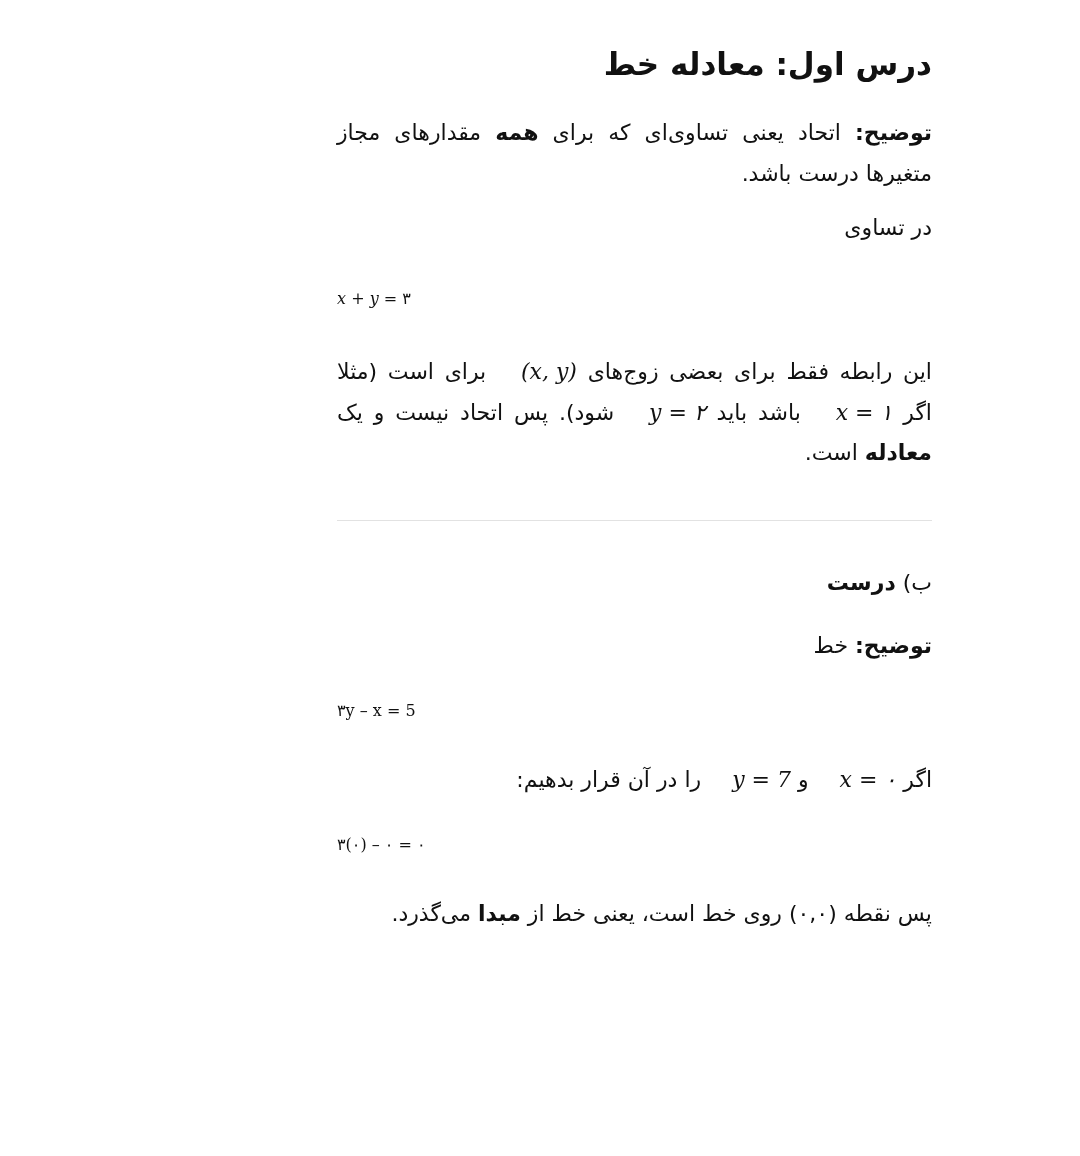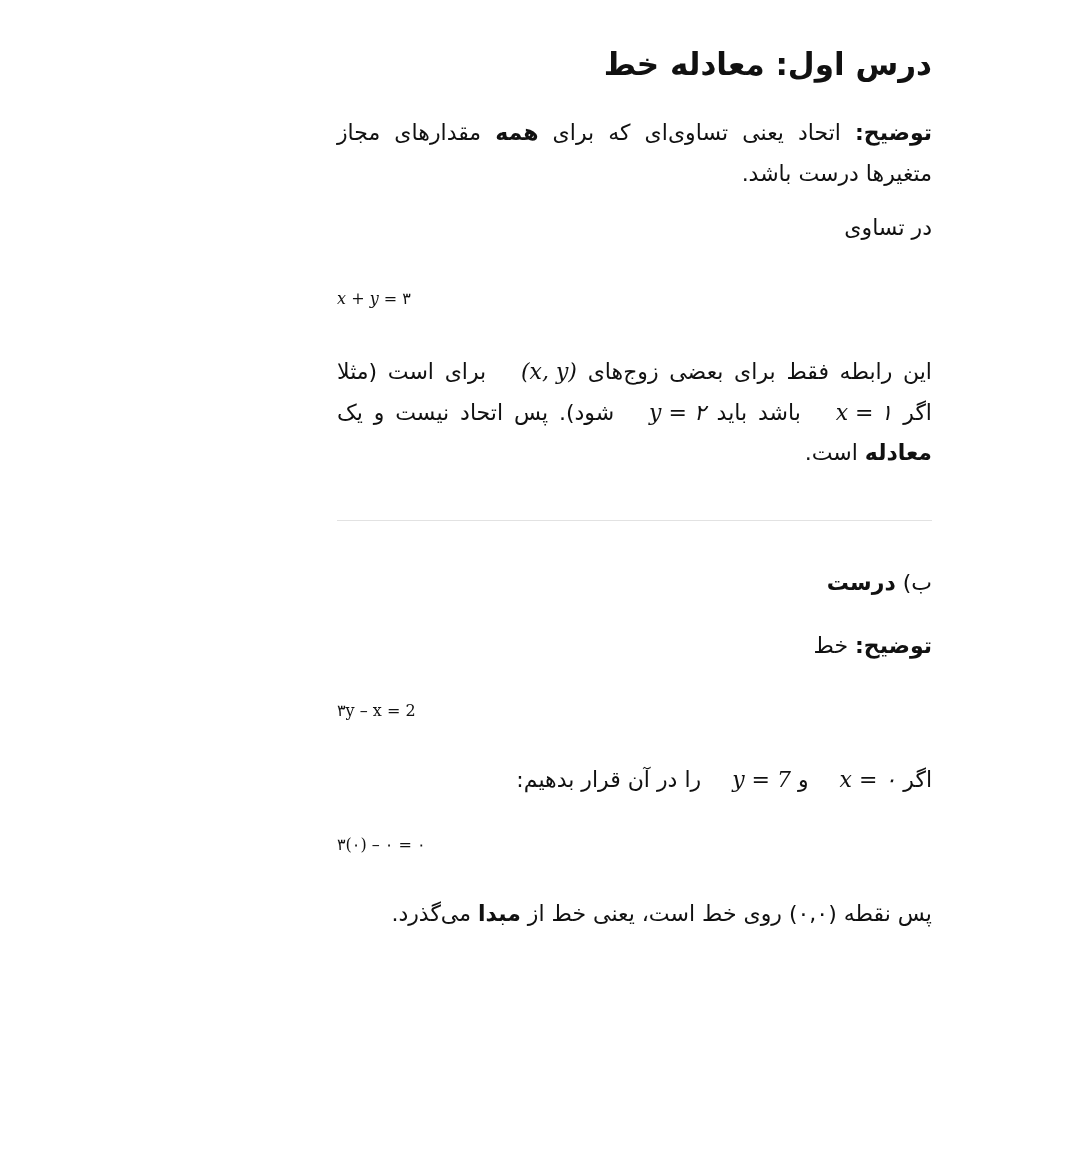--- a/index.html
+++ b/index.html
@@ -128,21 +128,21 @@
     <p class="answer-label">
       <span>ب)</span>
       <b>درست</b>
     </p>
 
     <p class="para rightonly">
       <b>توضیح:</b>
       <span>خط</span>
     </p>
 
-    <div class="math-block tight">۳y – x = 2</div>
+    <div class="math-block tight">۳y – x = 5</div>
 
     <p class="para rightonly">
       <span>اگر</span>
       <span class="inline-math">x = ۰</span>
       <span>و</span>
       <span class="inline-math">y = 7</span>
       <span>را در آن قرار بدهیم:</span>
     </p>
 
     <div class="math-block tight">۳(۰) – ۰ = ۰</div>

